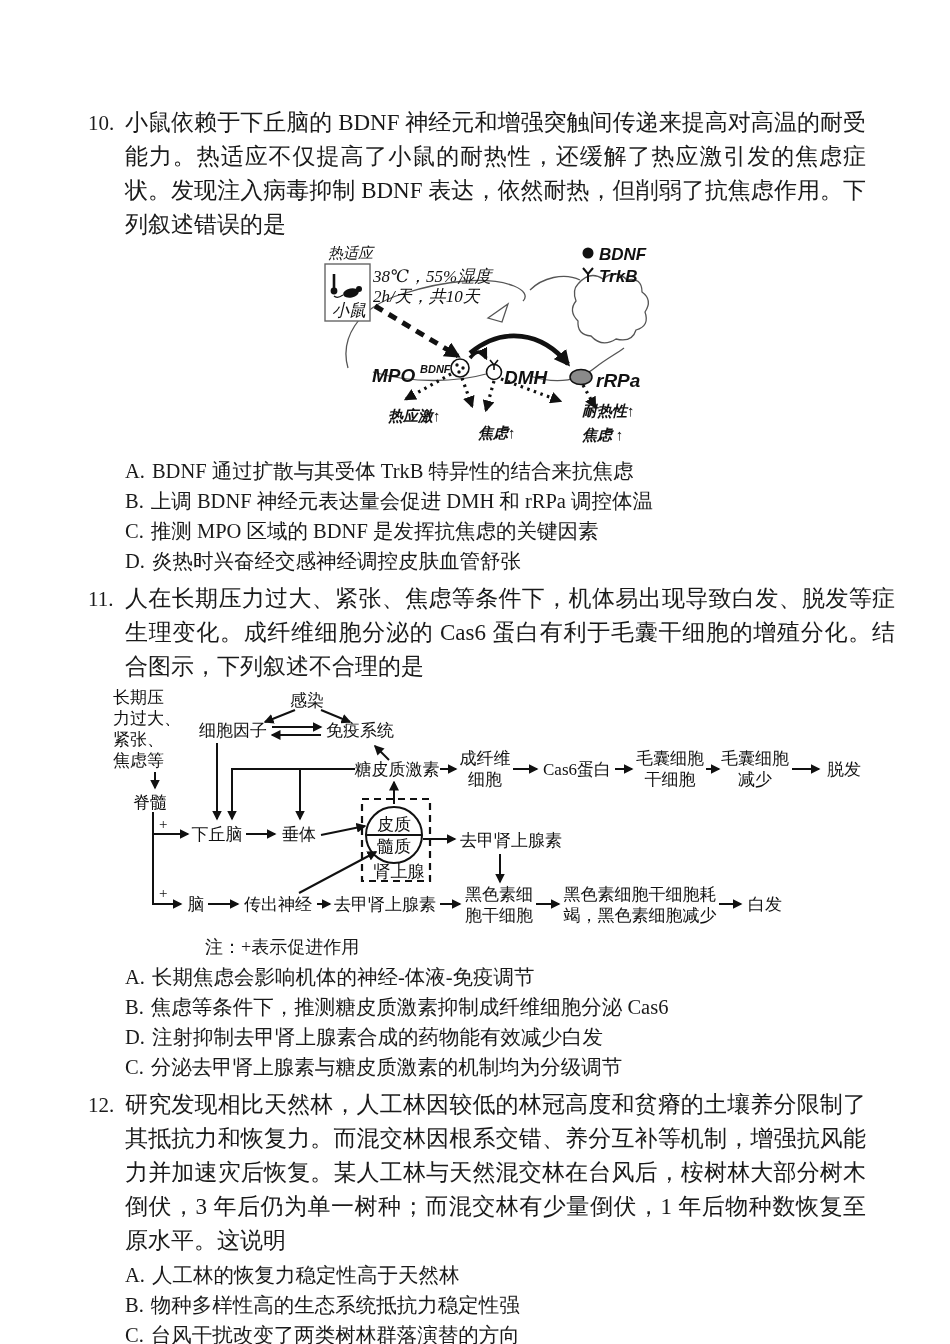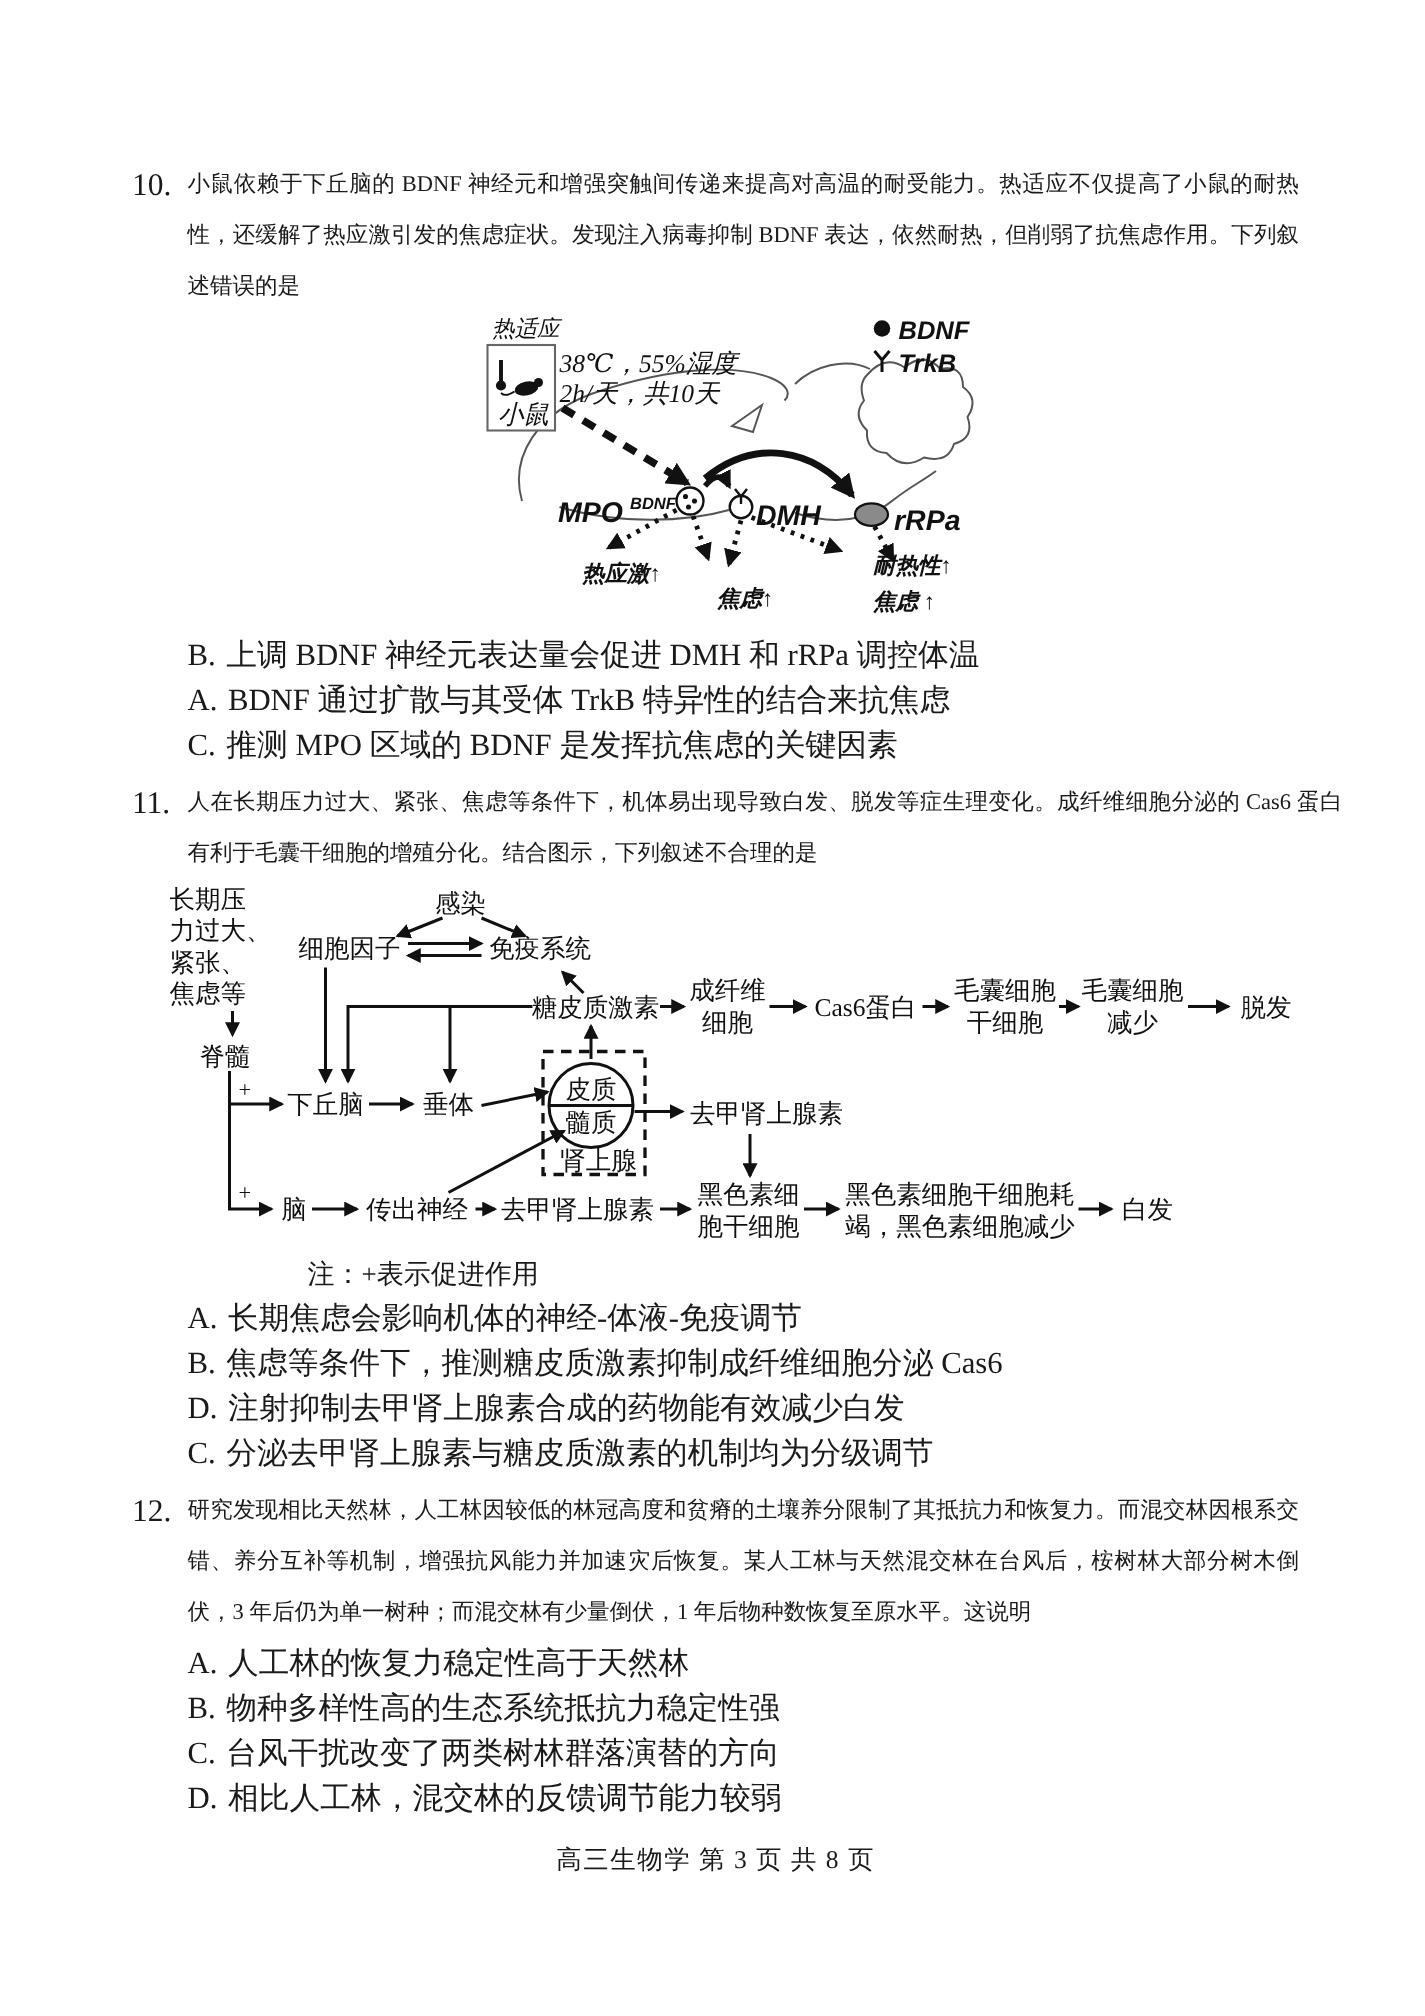--- a/index.html
+++ b/index.html
@@ -6,21 +6,21 @@
   html,body { background:#ffffff; }
   body {
     width:950px; height:1344px; overflow:hidden;
     font-family:"Liberation Serif","DejaVu Serif",serif;
     color:#1a1a1a;
   }
   .page { width:950px; height:996px; padding:106px 84px 0 88px; }
   .question { display:flex; margin-bottom:6px; }
   .qnum { width:37px; flex:0 0 37px; font-size:21px; line-height:34px; }
   .qbody { flex:1; }
-  .stem { font-size:15px; line-height:34px; text-align:justify; }
+  .stem { font-size:23px; line-height:34px; text-align:justify; }
   .opts { margin-top:2px; }
   .opt { font-size:20.5px; line-height:30px; white-space:nowrap; }
   .olabel { margin-right:7px; }
   .fig { position:relative; }
   .fig10 { width:340px; height:212px; margin-left:193px;font-style:italic; }
   .fig11 { width:790px; height:250px; margin-left:-20px; margin-top:2px; }
   .fignote { font-size:18px; line-height:26px; margin-left:80px; margin-top:-2px; }
   .footer { text-align:center; font-size:17px; margin-top:14px; letter-spacing:1px; }
   svg text { fill:#111; }
   .cjk { font-size:17px; font-family:"Liberation Serif","DejaVu Serif",serif; }
@@ -109,23 +109,24 @@
           </g>
 
           <text class="cjk15" x="70" y="179" font-weight="600">热应激↑</text>
           <text class="cjk15" x="160" y="196" font-weight="600">焦虑↑</text>
           <text class="cjk15" x="264" y="174" font-weight="600">耐热性↑</text>
           <text class="cjk15" x="264" y="198" font-weight="600">焦虑 ↑</text>
         </svg>
       </div>
 
       <div class="opts">
+        <div class="opt"><span class="olabel">A.</span><span>BDNF 通过扩散与其受体 TrkB 特异性的结合来抗焦虑</span></div>
         <div class="opt"><span class="olabel">B.</span><span>上调 BDNF 神经元表达量会促进 DMH 和 rRPa 调控体温</span></div>
-        <div class="opt"><span class="olabel">A.</span><span>BDNF 通过扩散与其受体 TrkB 特异性的结合来抗焦虑</span></div>
         <div class="opt"><span class="olabel">C.</span><span>推测 MPO 区域的 BDNF 是发挥抗焦虑的关键因素</span></div>
+        <div class="opt"><span class="olabel">D.</span><span>炎热时兴奋经交感神经调控皮肤血管舒张</span></div>
       </div>
     </div>
   </section>
 
   <section class="question">
     <div class="qnum">11.</div>
     <div class="qbody">
       <p class="stem">人在长期压力过大、紧张、焦虑等条件下，机体易出现导致白发、脱发等症生理变化。成纤维细胞分泌的 Cas6 蛋白有利于毛囊干细胞的增殖分化。结合图示，下列叙述不合理的是</p>
 
       <div class="fig fig11">

